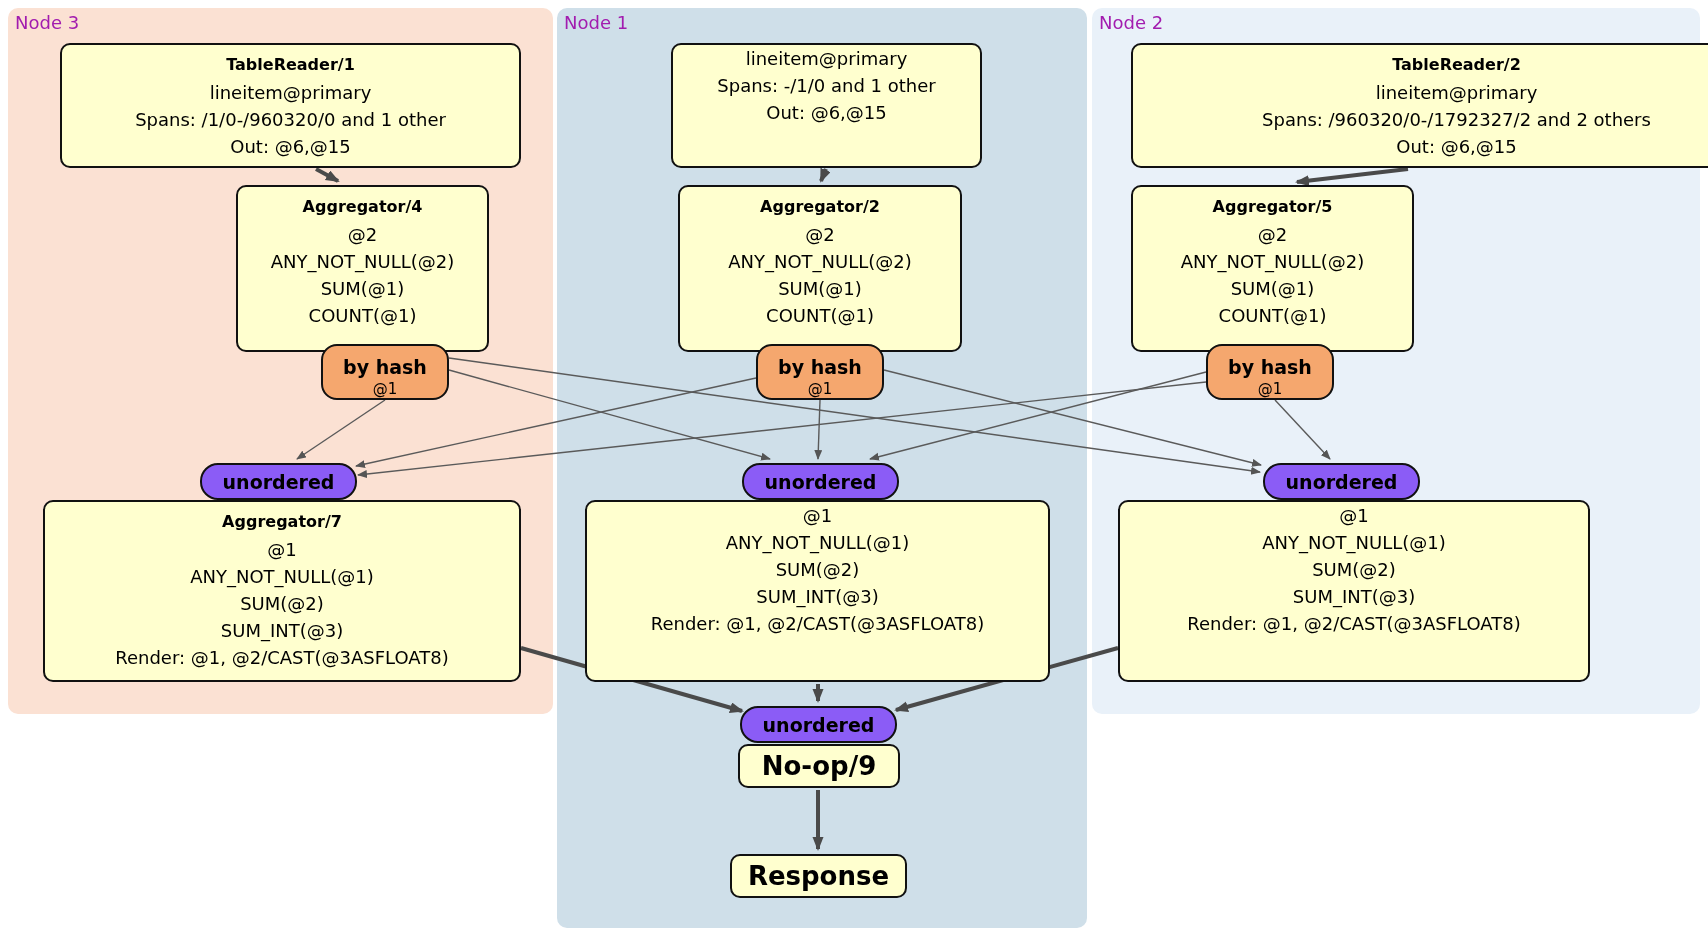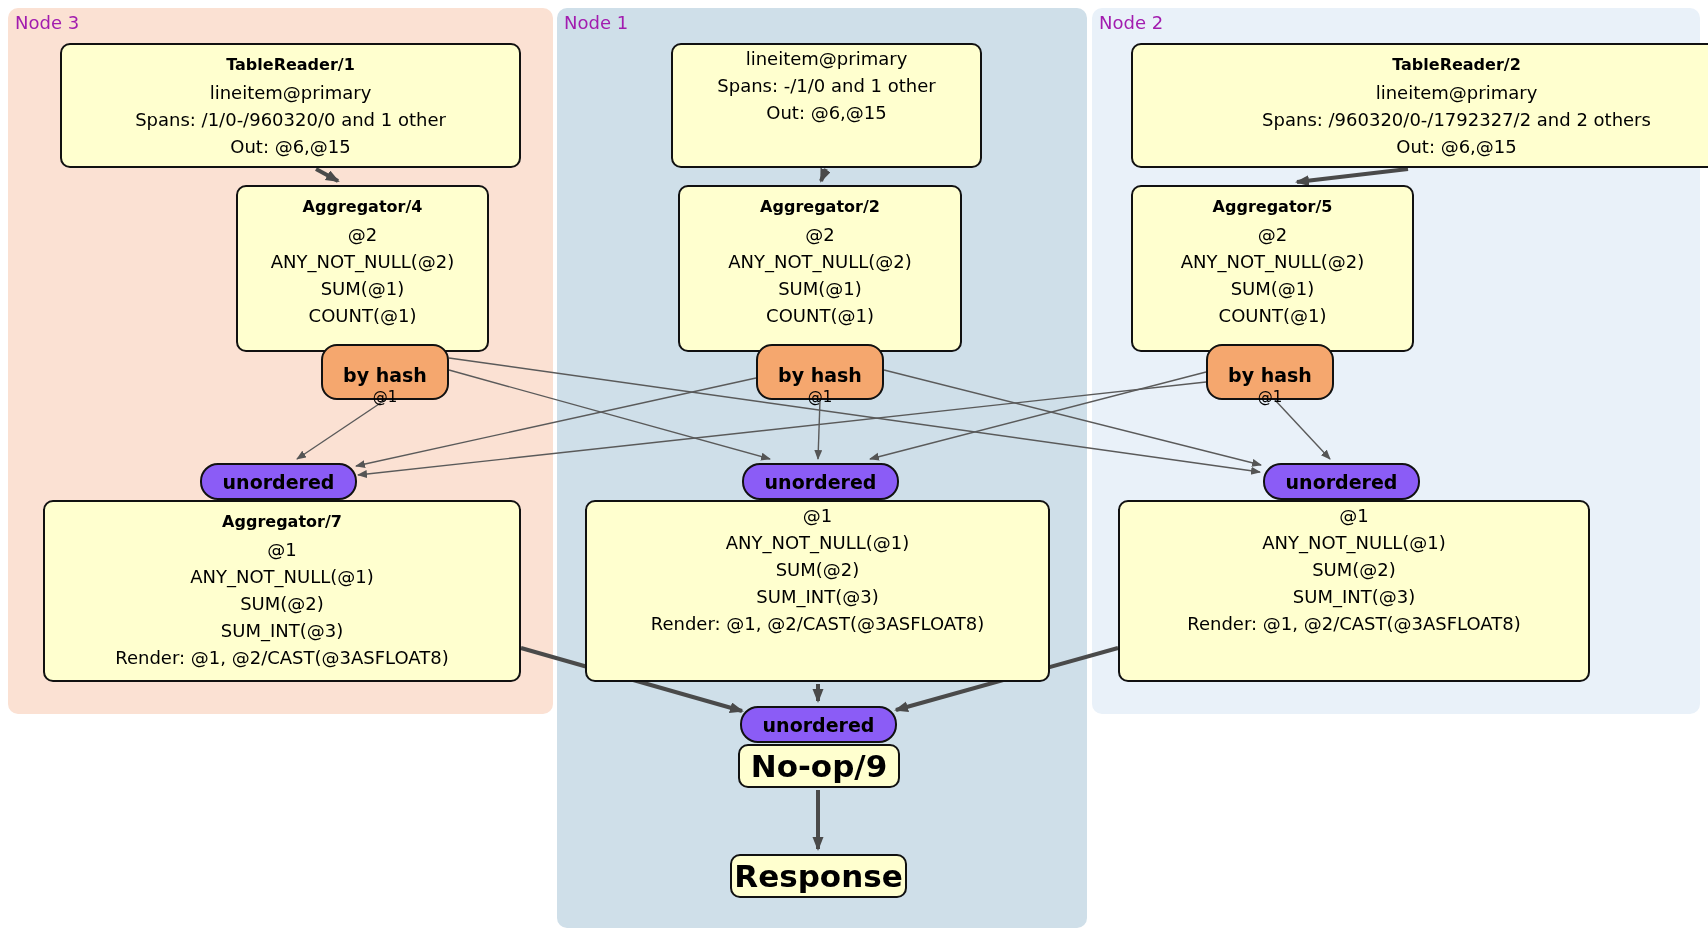--- a/index.html
+++ b/index.html
@@ -16,32 +16,32 @@
   .box{
     position:absolute;background:#ffffcf;border:2px solid #111;border-radius:10px;
     text-align:center;box-sizing:border-box;z-index:3;
   }
   .box .title{font-weight:bold;font-size:16px;line-height:28px;padding-top:6px;}
   .box .line{font-size:18px;line-height:27px;white-space:nowrap;}
   .router{
     position:absolute;background:#f5a76e;border:2px solid #111;border-radius:16px;
     text-align:center;box-sizing:border-box;z-index:4;width:128px;height:56px;
   }
-  .router .rlabel{font-weight:bold;font-size:19px;line-height:26px;padding-top:16px;}
+  .router .rlabel{font-weight:bold;font-size:19px;line-height:26px;padding-top:8px;}
   .router .rsub{font-size:15px;line-height:18px;}
   .pill{
     position:absolute;background:#8b5cf6;border:2px solid #111;border-radius:18px;
     display:flex;align-items:center;justify-content:center;
     box-sizing:border-box;z-index:4;width:157px;height:37px;
     font-weight:bold;font-size:19px;
   }
   .endbox{
     position:absolute;background:#ffffcf;border:2px solid #111;border-radius:10px;
     display:flex;align-items:center;justify-content:center;
-    box-sizing:border-box;z-index:3;font-weight:bold;font-size:31px;
+    box-sizing:border-box;z-index:3;font-weight:bold;font-size:26px;
   }
 </style>
 </head>
 <body>
 
 <div class="canvas">
 
   <div class="region" id="region-node3">
     <div class="region-label">Node 3</div>
   </div>

